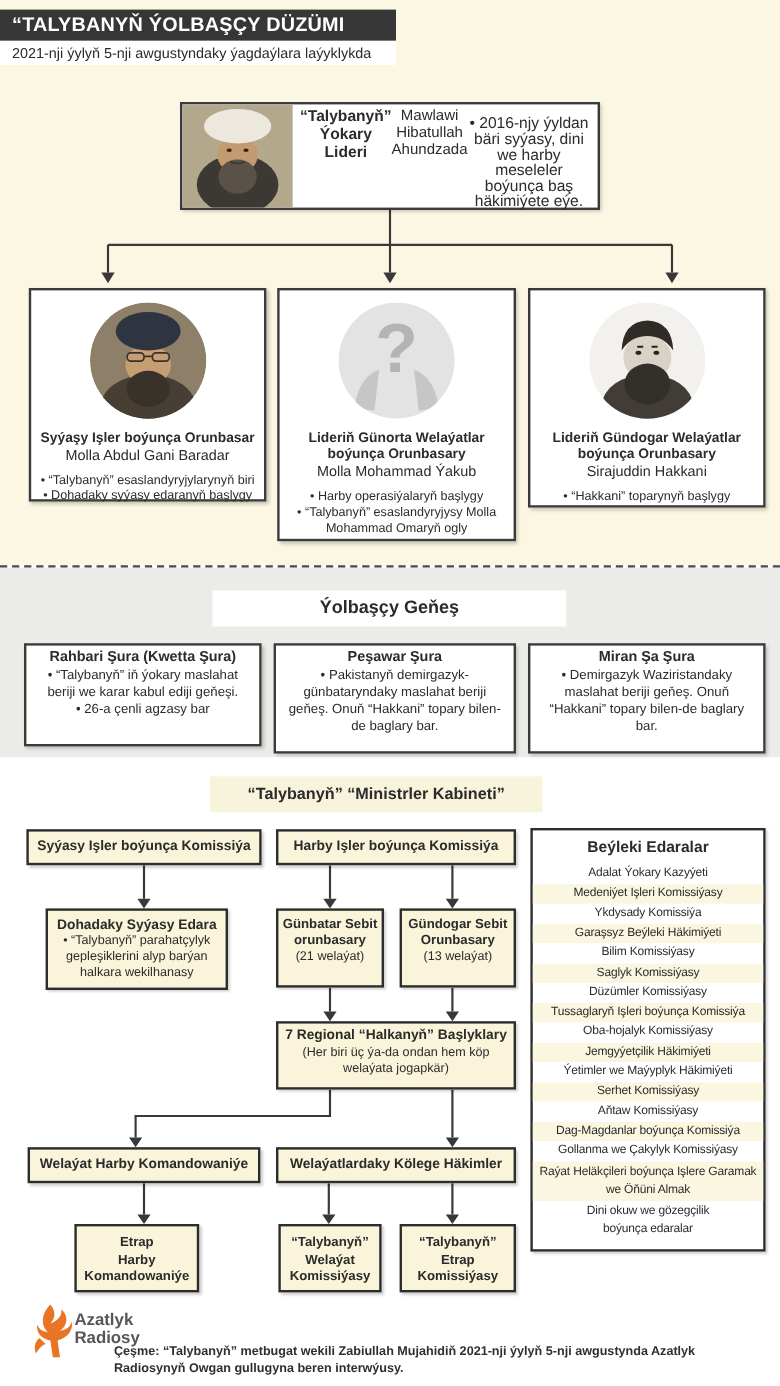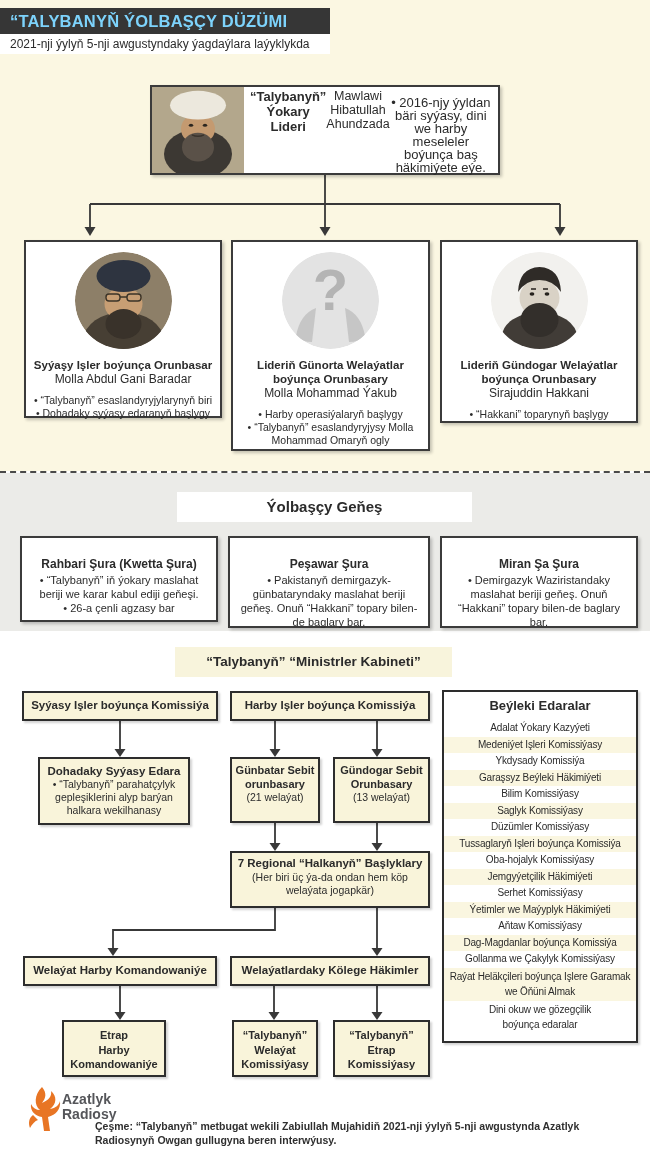--- a/index.html
+++ b/index.html
@@ -4,21 +4,21 @@
 <style>
   html,body{margin:0;padding:0;background:#ffffff;}
   #canvas{position:relative;width:650px;height:1155px;background:#ffffff;overflow:hidden;
           font-family:"Liberation Sans",sans-serif;color:#2b2b2b;}
   .abs{position:absolute;box-sizing:border-box;}
   
   .cream-band{left:0;top:0;width:650px;height:471px;background:#fbf7e2;}
   .gray-band{left:0;top:473px;width:650px;height:158px;background:#ebebe8;}
   .dashed-sep{left:0;top:471px;width:650px;height:0;border-top:2px dashed #4a4a4a;}
   
-  .title-bar{left:0;top:8px;width:330px;height:26px;background:#363636;color:#7dd3fc;
+  .title-bar{left:0;top:8px;width:330px;height:26px;background:#363636;color:#ffffff;
              font-size:16.5px;font-weight:bold;line-height:26px;padding-left:10px;letter-spacing:.2px;}
   .subtitle-bar{left:0;top:34px;width:330px;height:20px;background:#ffffff;color:#2b2b2b;
                 font-size:12px;line-height:20px;padding-left:10px;}
   
   .obox{background:#ffffff;border:2px solid #3b3b3b;box-shadow:2px 2px 3px rgba(0,0,0,.22);
         text-align:center;}
   
   .cbox{background:#f9f4da;border:2.5px solid #2d2d2d;box-shadow:2px 2px 2px rgba(0,0,0,.18);
         text-align:center;}
   .pre{white-space:pre-line;}
@@ -32,21 +32,21 @@
   
   .dep-box{top:240px;width:198px;padding-top:10px;}
   .dep-photo{width:97px;height:97px;border-radius:50%;overflow:hidden;margin:0 auto;display:block;}
   .dep-title{font-size:11.5px;font-weight:bold;line-height:14px;margin-top:9px;padding:0 4px;}
   .dep-name{font-size:12px;line-height:15px;}
   .dep-bullet{font-size:10.5px;line-height:13px;padding:0 5px;}
   .dep-bullets{margin-top:7px;}
   
   .council-header{left:177px;top:492px;width:295px;height:30px;background:#ffffff;
                   font-size:15px;font-weight:bold;line-height:30px;text-align:center;}
-  .shura-title{font-size:12px;font-weight:bold;line-height:15px;margin-top:19px;}
+  .shura-title{font-size:12px;font-weight:bold;line-height:15px;margin-top:2px;}
   .shura-body{font-size:11px;line-height:14px;padding:0 7px;margin-top:1px;}
   
   .cab-header{left:175px;top:647px;width:277px;height:30px;background:#f8f4dc;
               font-size:13.5px;font-weight:bold;line-height:30px;text-align:center;}
   .kbox{height:30px;font-size:11.5px;font-weight:bold;line-height:25px;}
   .small-note{font-size:10.5px;font-weight:normal;line-height:13px;}
   .bold-line{font-size:11px;font-weight:bold;line-height:13.5px;}
   .d1-title{font-size:11.5px;font-weight:bold;line-height:14px;margin-top:5px;}
   .d1-bullet{font-size:10.5px;line-height:13px;padding:0 4px;}
   .t3{font-size:11px;font-weight:bold;line-height:14.5px;padding-top:6px;}
@@ -230,22 +230,22 @@
       <div class="agency-item">Adalat Ýokary Kazyýeti</div>
       <div class="agency-item">Medeniýet Işleri Komissiýasy</div>
       <div class="agency-item">Ykdysady Komissiýa</div>
       <div class="agency-item">Garaşsyz Beýleki Häkimiýeti</div>
       <div class="agency-item">Bilim Komissiýasy</div>
       <div class="agency-item">Saglyk Komissiýasy</div>
       <div class="agency-item">Düzümler Komissiýasy</div>
       <div class="agency-item">Tussaglaryň Işleri boýunça Komissiýa</div>
       <div class="agency-item">Oba-hojalyk Komissiýasy</div>
       <div class="agency-item">Jemgyýetçilik Häkimiýeti</div>
+      <div class="agency-item">Ýetimler we Maýyplyk Häkimiýeti</div>
       <div class="agency-item">Serhet Komissiýasy</div>
-      <div class="agency-item">Ýetimler we Maýyplyk Häkimiýeti</div>
       <div class="agency-item">Aňtaw Komissiýasy</div>
       <div class="agency-item">Dag-Magdanlar boýunça Komissiýa</div>
       <div class="agency-item">Gollanma we Çakylyk Komissiýasy</div>
       <div class="agency-item two-line">Raýat Heläkçileri boýunça Işlere Garamak
 we Öňüni Almak</div>
       <div class="agency-item two-line">Dini okuw we gözegçilik
 boýunça edaralar</div>
     </div>
   </div>
 

